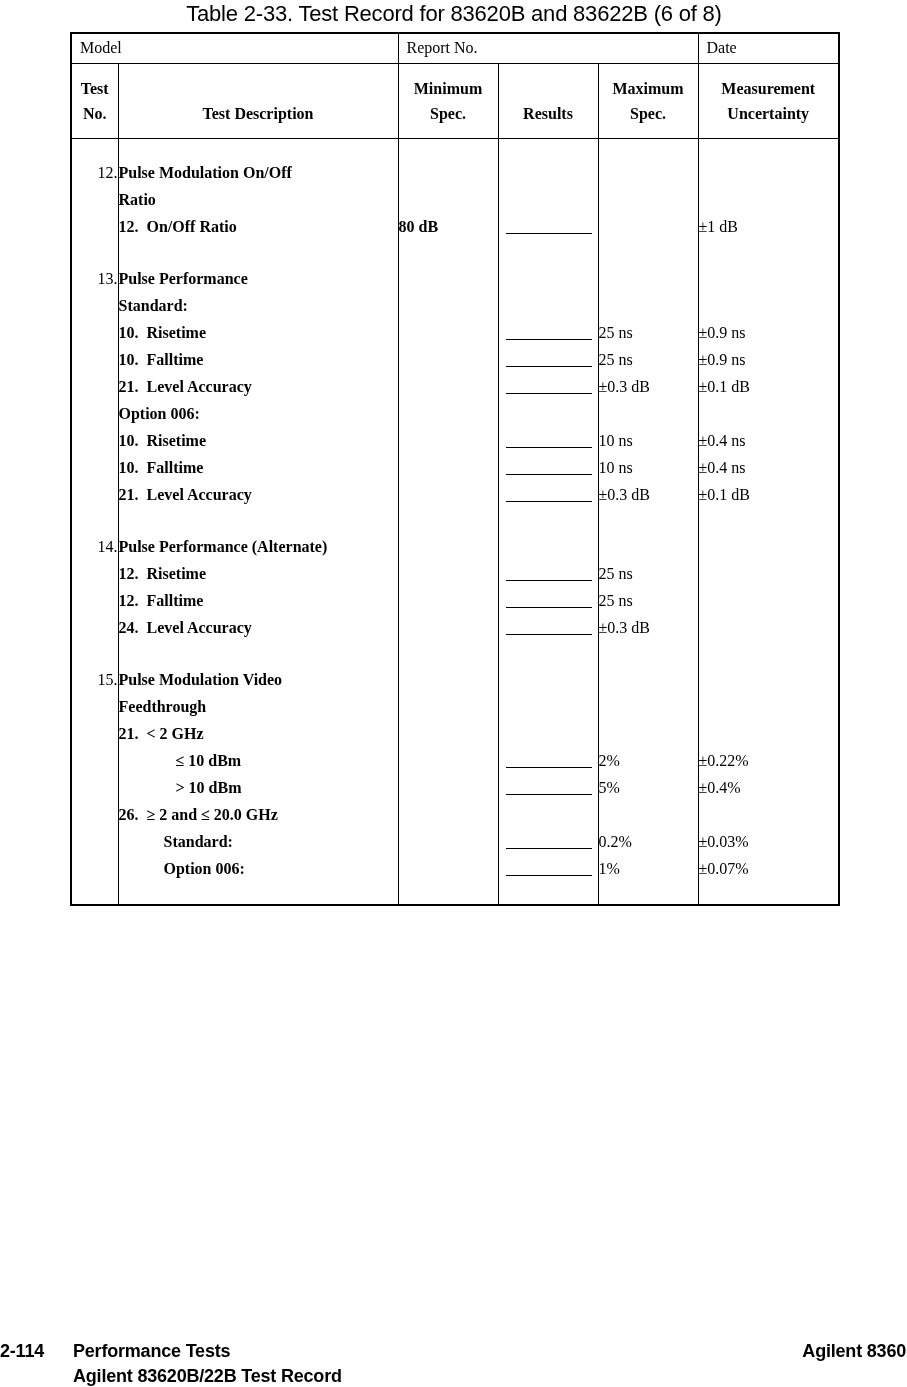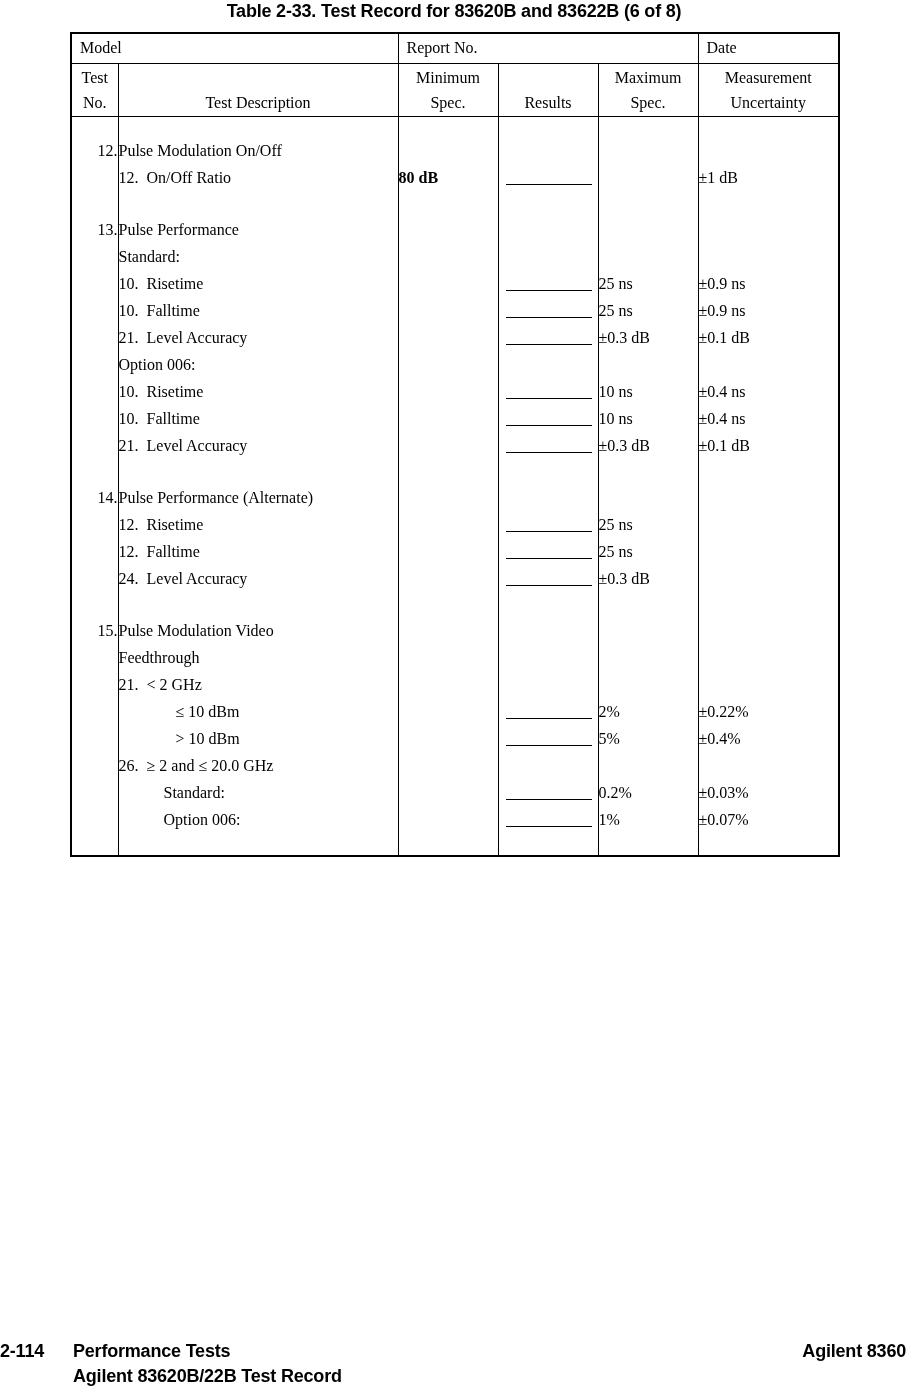--- a/index.html
+++ b/index.html
@@ -3,55 +3,55 @@
 <meta charset="utf-8">
 <style>
   * { margin:0; padding:0; box-sizing:border-box; }
   html,body { width:907px; height:1387px; background:#ffffff; color:#000;
               font-family:"Liberation Serif", serif; overflow:hidden; position:relative; }
 
   
   .page-title {
     position:absolute; top:1px; left:70px; width:768px;
     text-align:center; font-family:"Liberation Sans", sans-serif;
-    font-weight:bold; font-size:18px; letter-spacing:-0.2px;
+    font-weight:normal; font-size:22px; letter-spacing:-0.2px;
   }
 
   
   table.record {
     position:absolute; top:32px; left:70px;
     width:768px; border-collapse:collapse; table-layout:fixed;
     border:2px solid #000; font-size:16px;
   }
   col.c1{width:47px;} col.c2{width:280px;} col.c3{width:100px;}
   col.c4{width:100px;} col.c5{width:100px;} col.c6{width:141px;}
 
   tr.info-row td {
     height:30px; border-bottom:1px solid #000; vertical-align:middle;
     padding-left:8px; font-weight:normal; text-align:left;margin-top:8px;
   }
   tr.info-row td + td { border-left:1px solid #000; }
 
   tr.head-row th {
     height:53px; border-bottom:1px solid #000; vertical-align:middle;
-    font-weight:normal; text-align:center; padding:1px 0;
+    font-weight:bold; text-align:center; padding:12px 0;
   }
   tr.head-row th + th { border-left:1px solid #000; }
   .hl { line-height:25px; height:25px; }
 
   tbody.body-rows td {
     border-left:1px solid #000; vertical-align:top;
     line-height:27px; padding:0;
   }
   tbody.body-rows td:first-child { border-left:none; }
   tbody.body-rows tr:first-child td { padding-top:20px; }
   tbody.body-rows tr:last-child td { padding-bottom:22px; }
 
   td.c-no   { text-align:right; padding-right:10px; }
-  td.c-desc { padding-left:7px; white-space:pre; }
+  td.c-desc { padding-left:7px; white-space:pre;font-weight:bold; }
   td.c-desc.ind1 { padding-left:45px; }
   td.c-desc.ind2 { padding-left:57px; }
   td.c-min  { padding-left:5px;font-weight:bold; }
   td.c-max  { padding-left:5px;margin-top:40px; }
   td.c-unc  { padding-left:8px; }
   tr.spacer td { height:25px; }
 
   .blank-line {
     height:21px; width:86px; margin-left:7px;
     border-bottom:1px solid #000;
@@ -119,20 +119,28 @@
       <tr>
     <td class="c-no">12.</td>
     <td class="c-desc">Pulse Modulation On/Off</td>
     <td class="c-min"></td>
     <td class="c-res"></td>
     <td class="c-max"></td>
     <td class="c-unc"></td>
   </tr>
       <tr>
     <td class="c-no"></td>
+    <td class="c-desc">Ratio</td>
+    <td class="c-min"></td>
+    <td class="c-res"></td>
+    <td class="c-max"></td>
+    <td class="c-unc"></td>
+  </tr>
+      <tr>
+    <td class="c-no"></td>
     <td class="c-desc">12.  On/Off Ratio</td>
     <td class="c-min">80 dB</td>
     <td class="c-res">
           <div class="blank-line"></div>
         </td>
     <td class="c-max"></td>
     <td class="c-unc">±1 dB</td>
   </tr>
       <tr class="spacer">
     <td class="c-no"></td>

